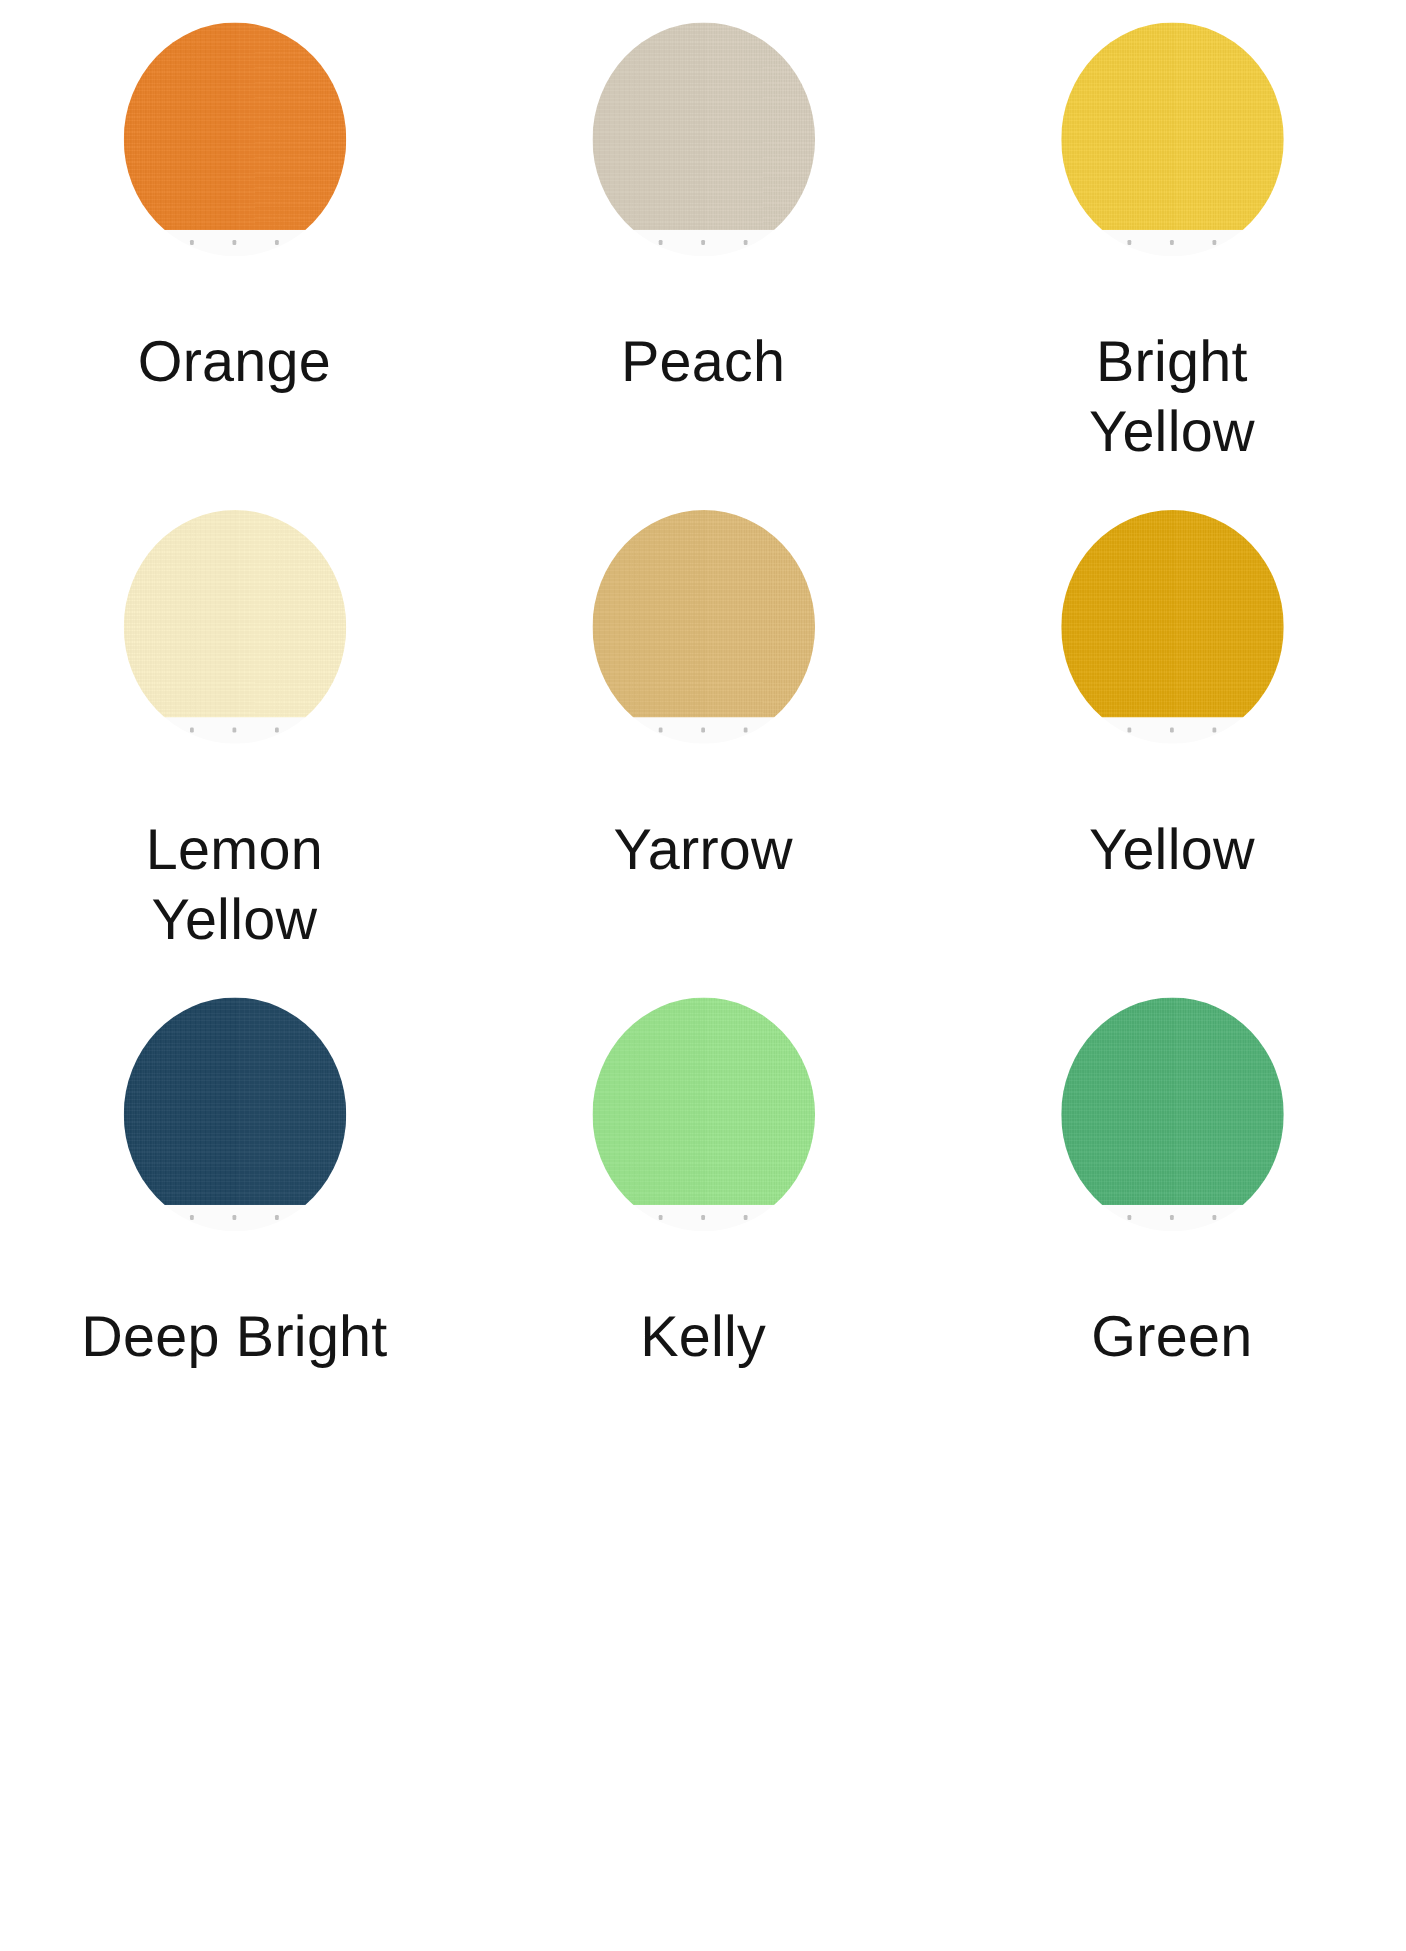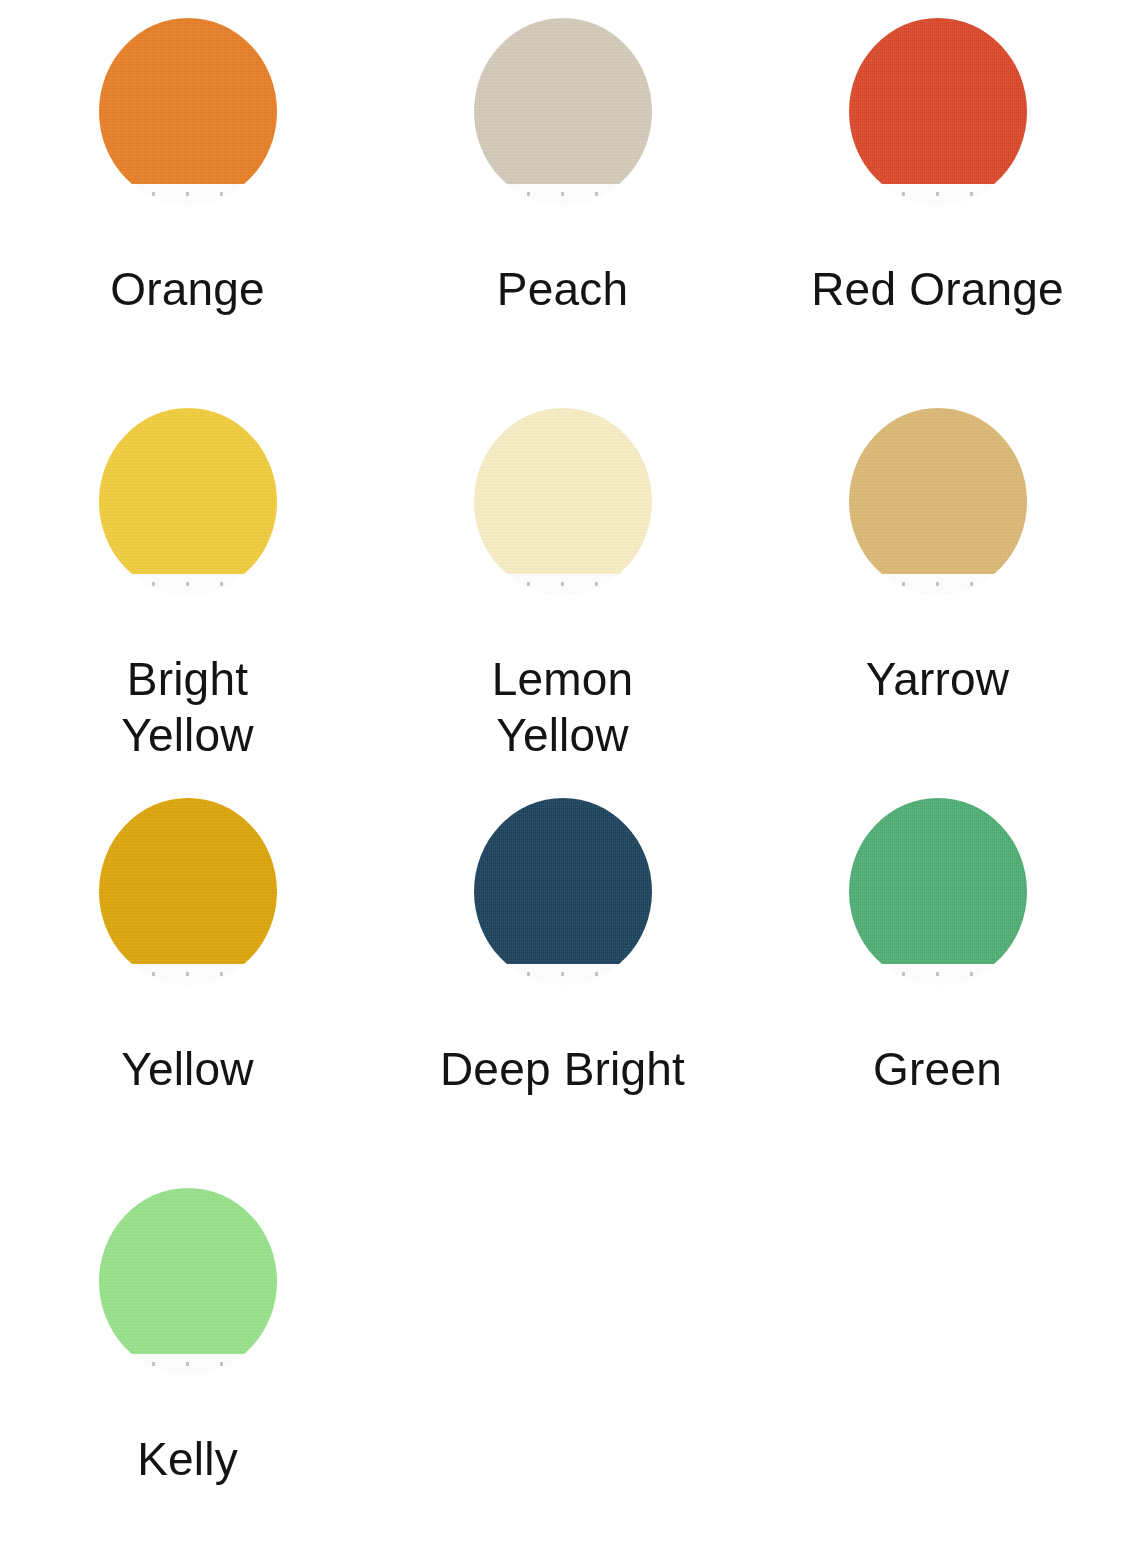--- a/index.html
+++ b/index.html
@@ -122,31 +122,20 @@
         <div class="selvage" style="background: rgb(251, 251, 251);">
           <span class="notch n1"></span>
           <span class="notch n2"></span>
           <span class="notch n3"></span>
         </div>
       </div>
       <div class="swatch-label">Peach</div>
     </div>
     <div class="swatch-cell">
       <div class="swatch-disc">
-        <div class="fabric" style="background: rgb(220, 74, 44);"></div>
-        <div class="selvage" style="background: rgb(251, 251, 251);">
-          <span class="notch n1"></span>
-          <span class="notch n2"></span>
-          <span class="notch n3"></span>
-        </div>
-      </div>
-      <div class="swatch-label">Red Orange</div>
-    </div>
-    <div class="swatch-cell">
-      <div class="swatch-disc">
         <div class="fabric" style="background: rgb(243, 206, 63);"></div>
         <div class="selvage" style="background: rgb(251, 251, 251);">
           <span class="notch n1"></span>
           <span class="notch n2"></span>
           <span class="notch n3"></span>
         </div>
       </div>
       <div class="swatch-label">Bright
 Yellow</div>
     </div>
@@ -190,33 +179,33 @@
         <div class="selvage" style="background: rgb(251, 251, 251);">
           <span class="notch n1"></span>
           <span class="notch n2"></span>
           <span class="notch n3"></span>
         </div>
       </div>
       <div class="swatch-label">Deep Bright</div>
     </div>
     <div class="swatch-cell">
       <div class="swatch-disc">
+        <div class="fabric" style="background: rgb(153, 227, 140);"></div>
+        <div class="selvage" style="background: rgb(251, 251, 251);">
+          <span class="notch n1"></span>
+          <span class="notch n2"></span>
+          <span class="notch n3"></span>
+        </div>
+      </div>
+      <div class="swatch-label">Kelly</div>
+    </div>
+    <div class="swatch-cell">
+      <div class="swatch-disc">
         <div class="fabric" style="background: rgb(80, 176, 117);"></div>
         <div class="selvage" style="background: rgb(251, 251, 251);">
           <span class="notch n1"></span>
           <span class="notch n2"></span>
           <span class="notch n3"></span>
         </div>
       </div>
       <div class="swatch-label">Green</div>
     </div>
-    <div class="swatch-cell">
-      <div class="swatch-disc">
-        <div class="fabric" style="background: rgb(153, 227, 140);"></div>
-        <div class="selvage" style="background: rgb(251, 251, 251);">
-          <span class="notch n1"></span>
-          <span class="notch n2"></span>
-          <span class="notch n3"></span>
-        </div>
-      </div>
-      <div class="swatch-label">Kelly</div>
-    </div>
   </div>
 
 </body></html>

